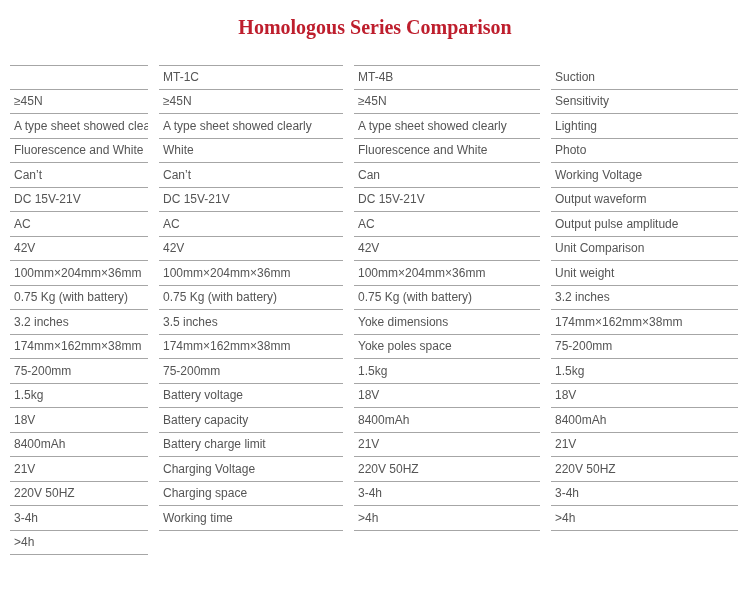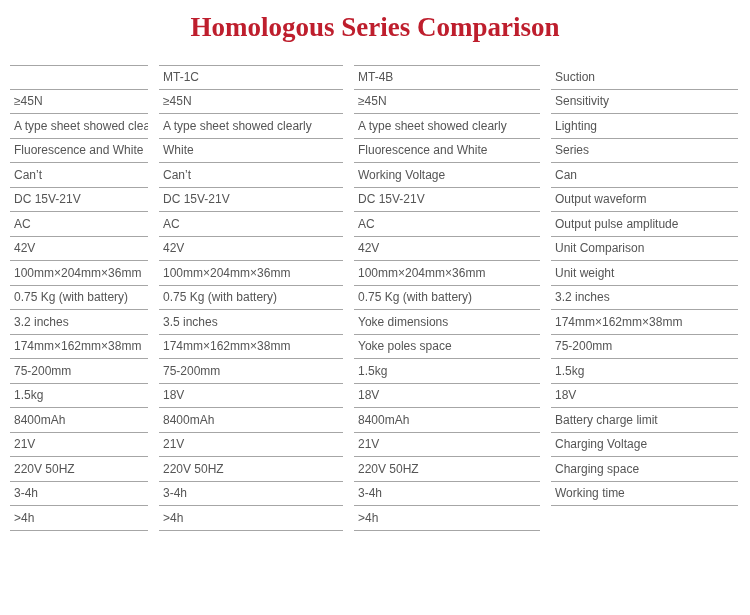--- a/index.html
+++ b/index.html
@@ -8,21 +8,21 @@
     --line-color:#a6a6a6;
   }
   *{box-sizing:border-box;margin:0;padding:0;}
   html,body{width:750px;height:615px;background:#ffffff;overflow:hidden;}
   body{font-family:"Liberation Sans",sans-serif;}
   .page-title{
     margin-top:14px;
     text-align:center;
     font-family:"Liberation Serif",serif;
     font-weight:bold;
-    font-size:27px;
+    font-size:20px;
     line-height:27px;
     color:var(--title-color);
   }
   .comparison-table{
     margin:24px 0 0 10px;
     width:728px;
     display:grid;
     grid-template-columns:138px 184px 186px 187px;
     column-gap:11px;
     grid-auto-rows:24.5px;
@@ -55,25 +55,25 @@
     <div class="cell">≥45N</div>
     <div class="cell">≥45N</div>
     <div class="cell">Sensitivity</div>
     <div class="cell">A type sheet showed clearly</div>
     <div class="cell">A type sheet showed clearly</div>
     <div class="cell">A type sheet showed clearly</div>
     <div class="cell">Lighting</div>
     <div class="cell">Fluorescence and White</div>
     <div class="cell">White</div>
     <div class="cell">Fluorescence and White</div>
-    <div class="cell">Series</div>
+    <div class="cell">Photo</div>
     <div class="cell">Can’t</div>
     <div class="cell">Can’t</div>
+    <div class="cell">Can</div>
     <div class="cell">Working Voltage</div>
-    <div class="cell">Can</div>
     <div class="cell">DC 15V-21V</div>
     <div class="cell">DC 15V-21V</div>
     <div class="cell">DC 15V-21V</div>
     <div class="cell">Output waveform</div>
     <div class="cell">AC</div>
     <div class="cell">AC</div>
     <div class="cell">AC</div>
     <div class="cell">Output pulse amplitude</div>
     <div class="cell">42V</div>
     <div class="cell">42V</div>
@@ -93,23 +93,25 @@
     <div class="cell">174mm×162mm×38mm</div>
     <div class="cell">174mm×162mm×38mm</div>
     <div class="cell">174mm×162mm×38mm</div>
     <div class="cell">Yoke poles space</div>
     <div class="cell">75-200mm</div>
     <div class="cell">75-200mm</div>
     <div class="cell">75-200mm</div>
     <div class="cell">1.5kg</div>
     <div class="cell">1.5kg</div>
     <div class="cell">1.5kg</div>
+    <div class="cell">Battery voltage</div>
     <div class="cell">18V</div>
     <div class="cell">18V</div>
     <div class="cell">18V</div>
+    <div class="cell">Battery capacity</div>
     <div class="cell">8400mAh</div>
     <div class="cell">8400mAh</div>
     <div class="cell">8400mAh</div>
     <div class="cell">Battery charge limit</div>
     <div class="cell">21V</div>
     <div class="cell">21V</div>
     <div class="cell">21V</div>
     <div class="cell">Charging Voltage</div>
     <div class="cell">220V 50HZ</div>
     <div class="cell">220V 50HZ</div>

